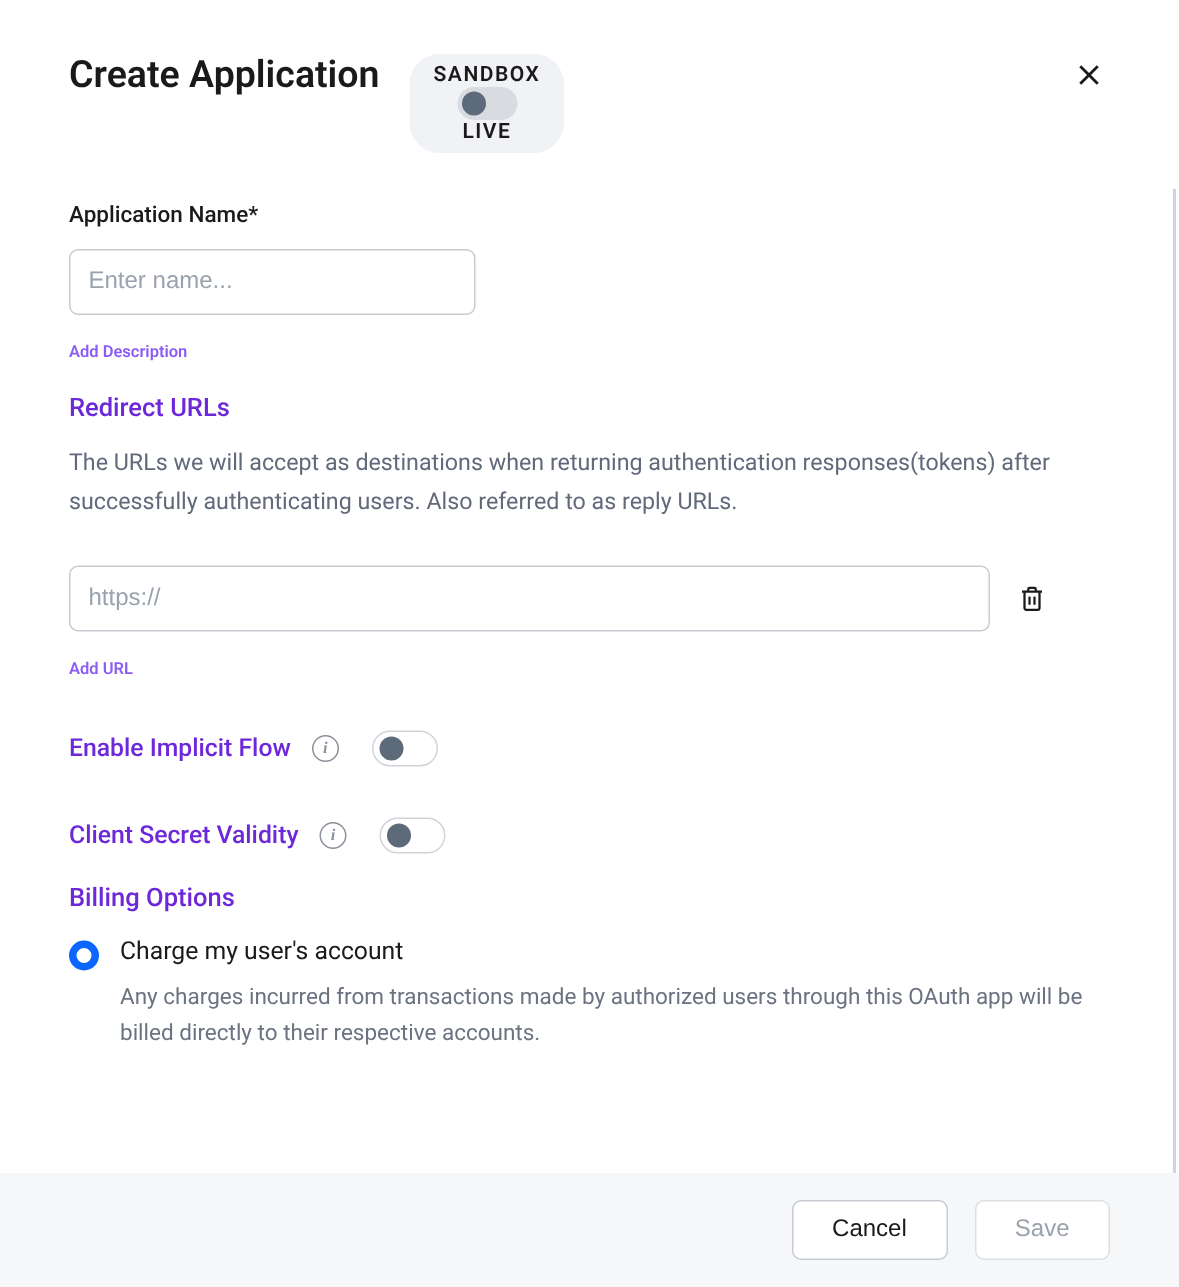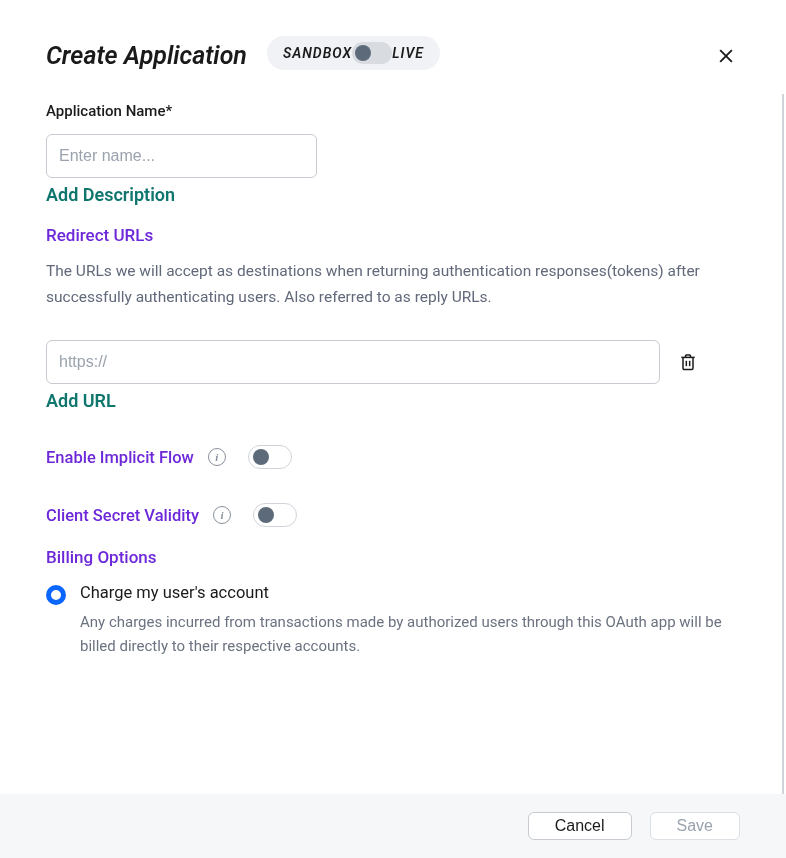--- a/index.html
+++ b/index.html
@@ -18,39 +18,39 @@
     }
     
     .container {
       display: flex;
       flex-direction: column;
       height: 100%;
     }
     
     .header {
       display: flex;
-      align-items: flex-end;
+      align-items: flex-start;
       padding: 36px 46px 24px 46px;
       gap: 20px;
-      font-style: italic;
     }
     
     .title {
       font-size: 25px;
       font-weight: 600;
       color: #1a1a1a;
     }
     
     .env-toggle {
       display: inline-flex;
       align-items: center;
       background: #f1f2f5;
       border-radius: 20px;
       padding: 6px 16px;
       gap: 0;
+      flex-direction: column;
     }
     
     .env-label {
       font-size: 14px;
       font-weight: 600;
       letter-spacing: 1px;
       color: #1a1a1a;
     }
     
     .mini-toggle {
@@ -116,25 +116,25 @@
     .text-input::placeholder {
       color: #9aa2ad;
     }
     
     .text-input-wide {
       width: 614px;
     }
     
     .link-btn {
       display: inline-block;
-      color: #0f766e;
-      font-size: 18px;
+      color: #8b5cf6;
+      font-size: 11px;
       font-weight: 600;
       cursor: pointer;
-      margin-top: 6px;
+      margin-top: 18px;
     }
     
     .section-heading {
       font-size: 17px;
       font-weight: 500;
       color: #6d28d9;
       margin-top: 20px;
       margin-bottom: 14px;
     }
     
@@ -250,21 +250,21 @@
     
     .footer {
       background: #f6f7f9;
       padding: 18px 46px;
       display: flex;
       justify-content: flex-end;
       gap: 18px;
     }
     
     .btn {
-      height: 28px;
+      height: 40px;
       padding: 0 26px;
       border-radius: 6px;
       font-size: 16px;
       font-weight: 500;
       cursor: pointer;
       border: 1px solid #c7cbd1;
       background: #fff;
       color: #1a1a1a;
     }
     

